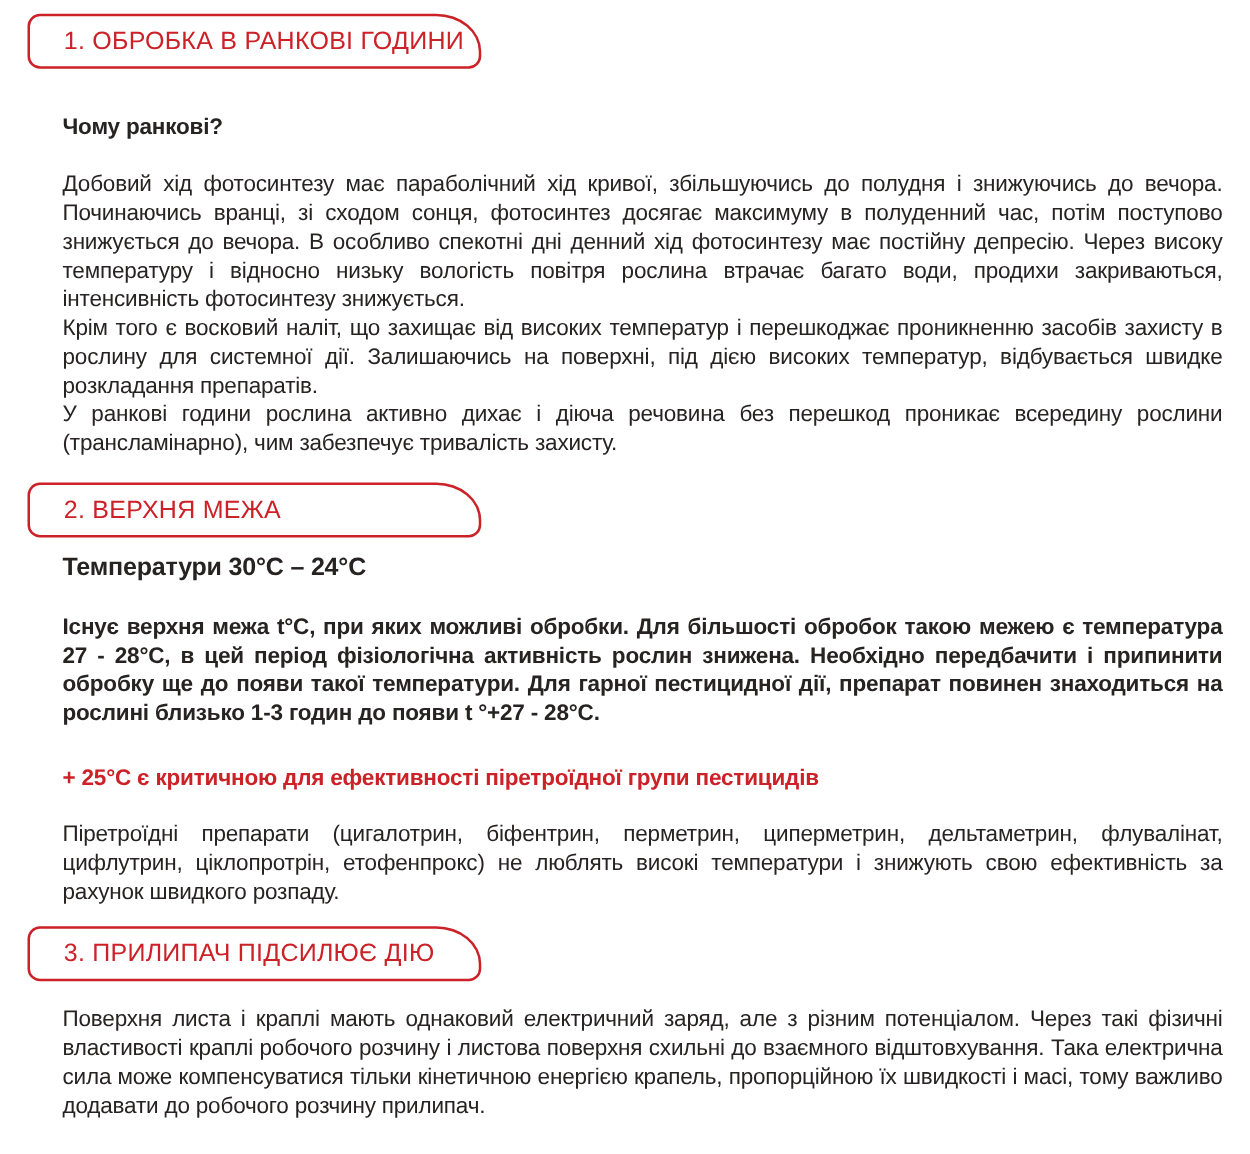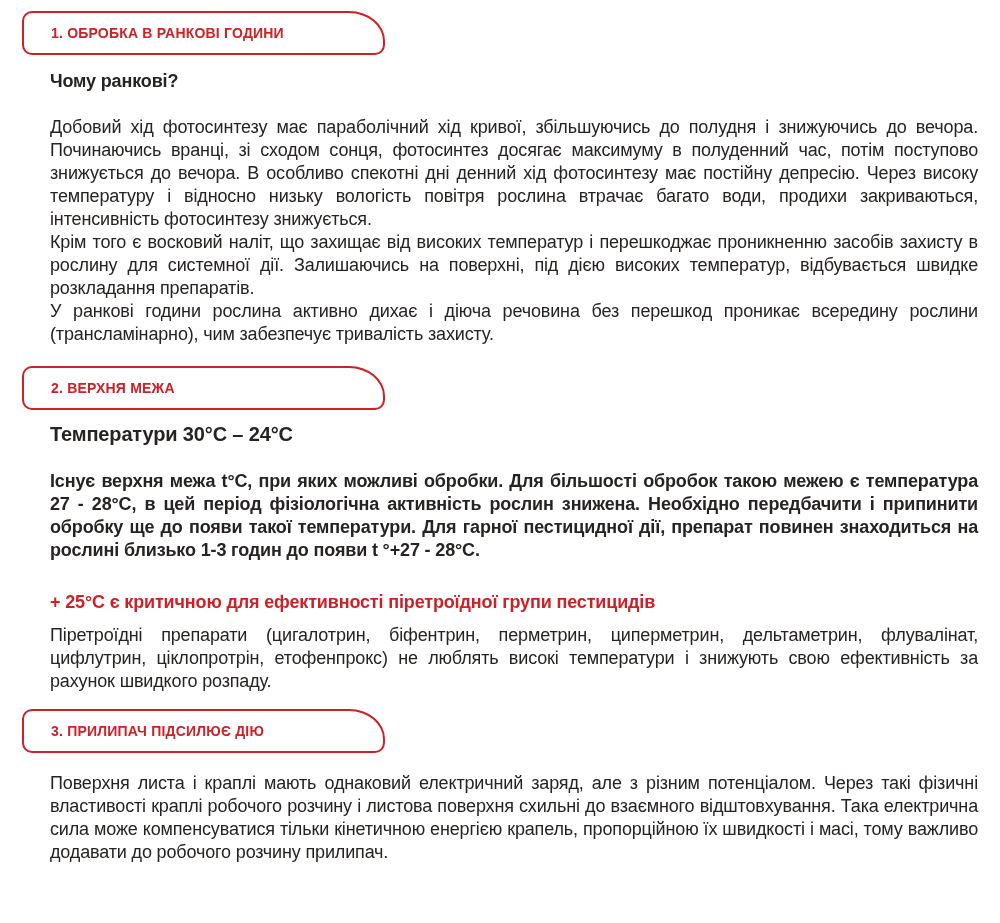--- a/index.html
+++ b/index.html
@@ -32,22 +32,22 @@
     border: 2.5px solid var(--accent-red);
     border-radius: 10px;
     border-top-right-radius: 36px 30px;
     display: flex;
     align-items: center;
     padding: 0 16px 0 27px;
     background: var(--background);
   }
   .heading-box .box-title {
     color: var(--accent-red);
-    font-weight: bold;
-    font-size: 14px;
+    font-weight: normal;
+    font-size: 20px;
     letter-spacing: 0.2px;
     white-space: nowrap;
   }
   .body-text {
     margin: 0 22px 0 50px;
     font-size: 18px;
     line-height: 23px;
     text-align: justify;
     letter-spacing: -0.15px;
   }
@@ -62,27 +62,27 @@
     font-size: 20px;
     text-align: left;
   }
   .highlight-red {
     color: var(--accent-red);
     font-weight: bold;
     font-size: 18px;
     text-align: left;
   }
   #box1 { margin-top: 11px; }
-  #subhead1 { margin-top: 15px; }
+  #subhead1 { margin-top: 35px; }
   #s1p2 { margin-top: 23px; }
   #box2 { margin-top: 20px; }
   #subhead2 { margin-top: 13px; }
   #s2p1 { margin-top: 24px; font-weight: bold; }
   #s2hl { margin-top: 29px; }
-  #s2p2 { margin-top: 10px; }
+  #s2p2 { margin-top: 22px; }
   #box3 { margin-top: 16px; }
   #s3p1 { margin-top: 19px; }
 </style>
 </head>
 <body>
 
 <div class="page">
 
   <section>
     <div id="box1" class="heading-box">

